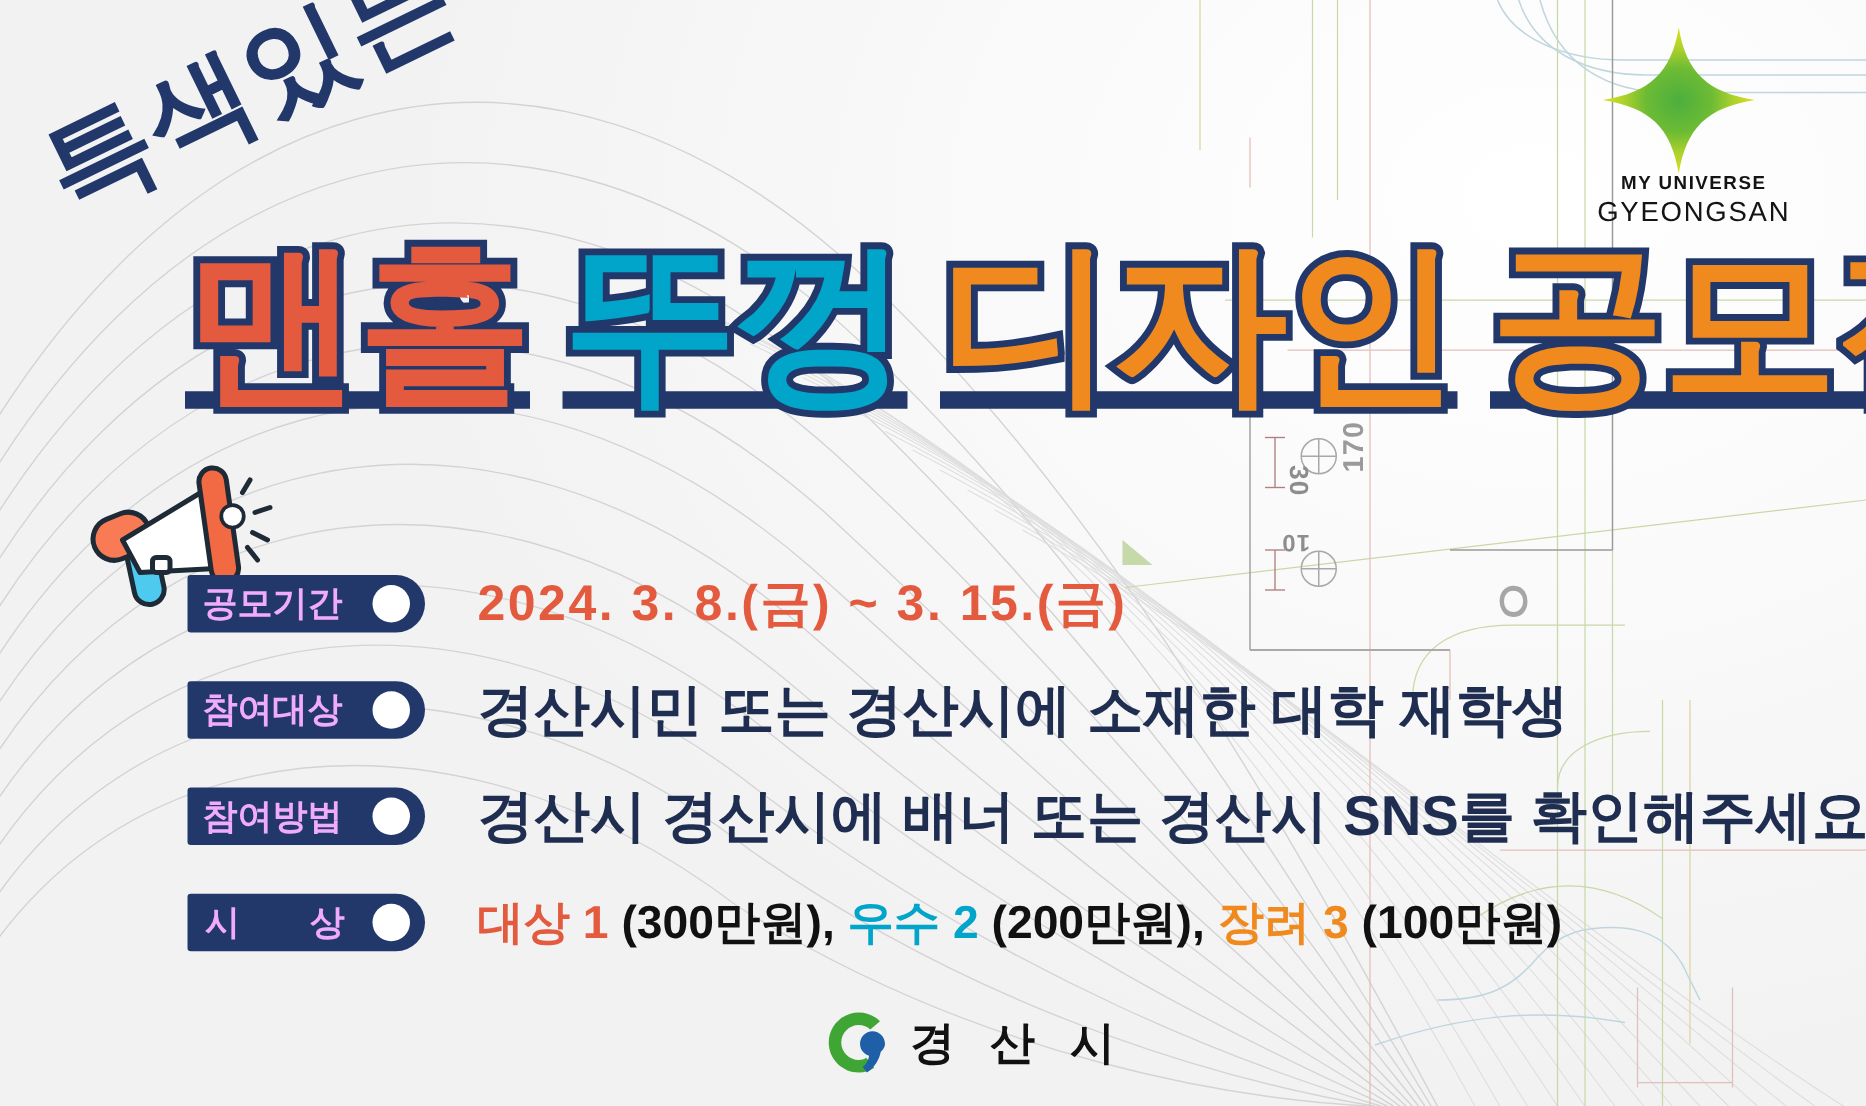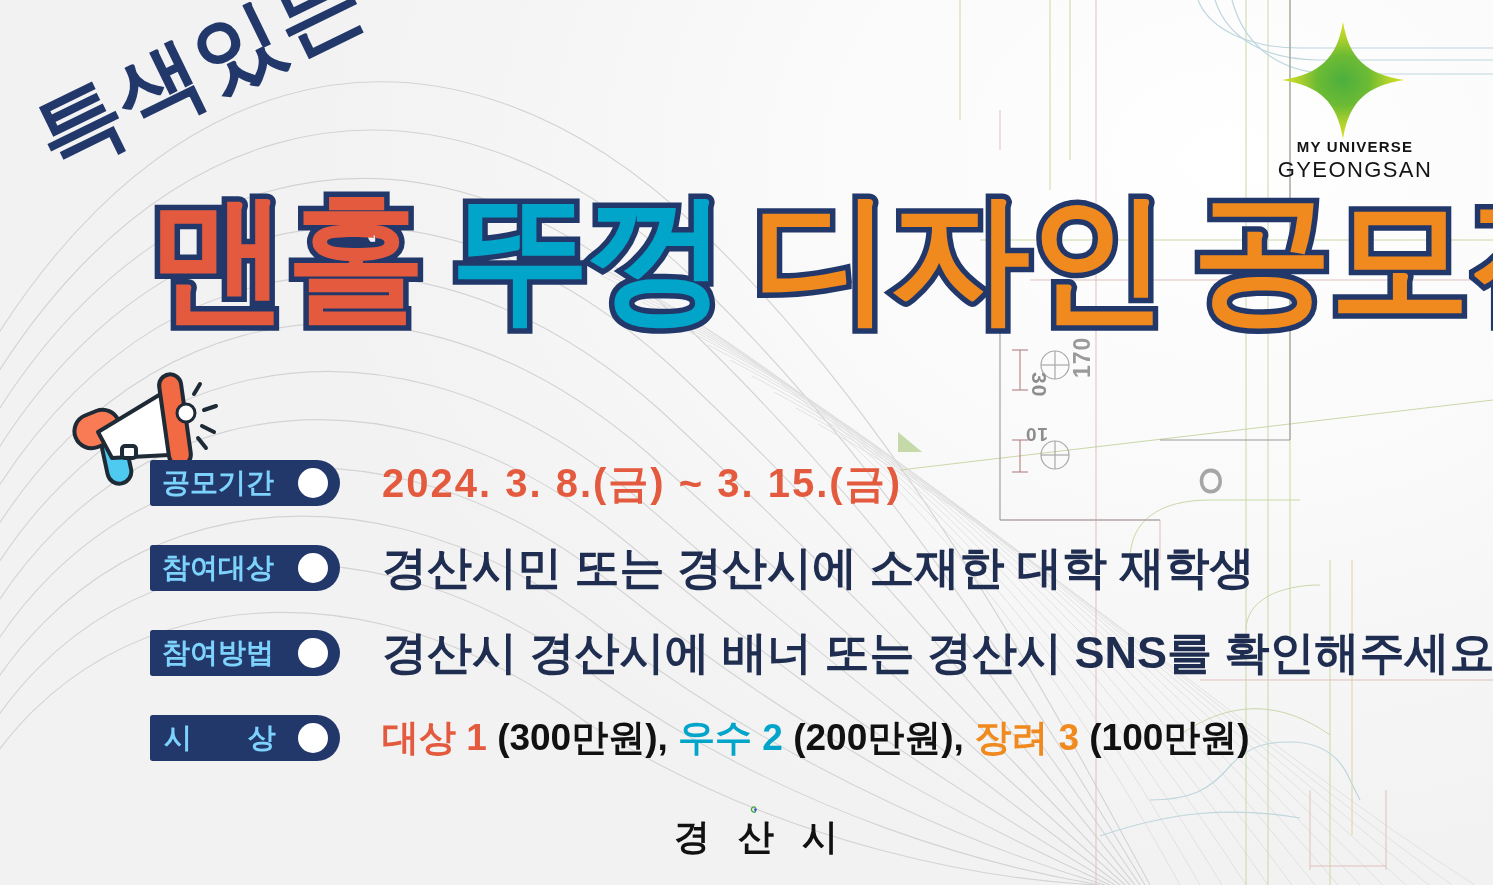--- a/index.html
+++ b/index.html
@@ -31,38 +31,39 @@
 
   .headline{
     position:absolute;left:148px;top:188px;
     font-size:140px;font-weight:bold;line-height:1;
     white-space:nowrap;letter-spacing:-2px;
   }
   .headline span{
     -webkit-text-stroke:11px #22386B;
     paint-order:stroke fill;
     display:inline-block;
+    text-decoration:underline;
   }
   .w-orange{color:#E35A3E;}
   .w-teal{color:#00A5C9;}
   .w-amber{color:#F08A1E;}
   .sp{display:inline-block;width:26px;-webkit-text-stroke:0;}
 
   
   #info{position:absolute;left:150px;top:452px;width:1300px;}
   .row{position:relative;height:85px;}
   .pill{
     position:absolute;left:0;top:8px;
     width:190px;height:46px;
     background:#22386B;
     border-radius:3px 26px 26px 3px;
     display:flex;align-items:center;
   }
   .pill-label{
-    color:#7dd3fc;font-size:28px;font-weight:bold;
+    color:#f0abfc;font-size:28px;font-weight:bold;
     margin-left:12px;white-space:nowrap;letter-spacing:0px;text-align:right;
   }
   .pill-label.spaced{letter-spacing:24px;margin-left:14px;}
   .pill-dot{
     position:absolute;right:12px;top:50%;transform:translateY(-50%);
     width:30px;height:30px;border-radius:50%;background:#ffffff;
   }
   .row-value{
     position:absolute;left:232px;top:4px;
     font-size:37px;font-weight:bold;white-space:nowrap;
@@ -81,21 +82,21 @@
   
   #brand{position:absolute;left:1228px;top:18px;width:230px;height:180px;}
   #brand .brand-text{
     position:absolute;left:12px;top:120px;width:230px;text-align:center;
     color:#141414;
   }
   .brand-l1{font-size:15px;font-weight:bold;letter-spacing:1.2px;}
   .brand-l2{font-size:22px;font-weight:normal;letter-spacing:1.4px;margin-top:2px;}
 
   
-  #citylogo{position:absolute;left:660px;top:806px;height:56px;display:flex;align-items:center;flex-direction:column;}
+  #citylogo{position:absolute;left:660px;top:806px;height:56px;display:flex;align-items:center;}
   #citylogo .city-name{
     font-size:36px;font-weight:bold;color:#111111;
     letter-spacing:9px;margin-left:14px;
   }
 </style>
 </head>
 <body>
 
 <div id="poster">
 

